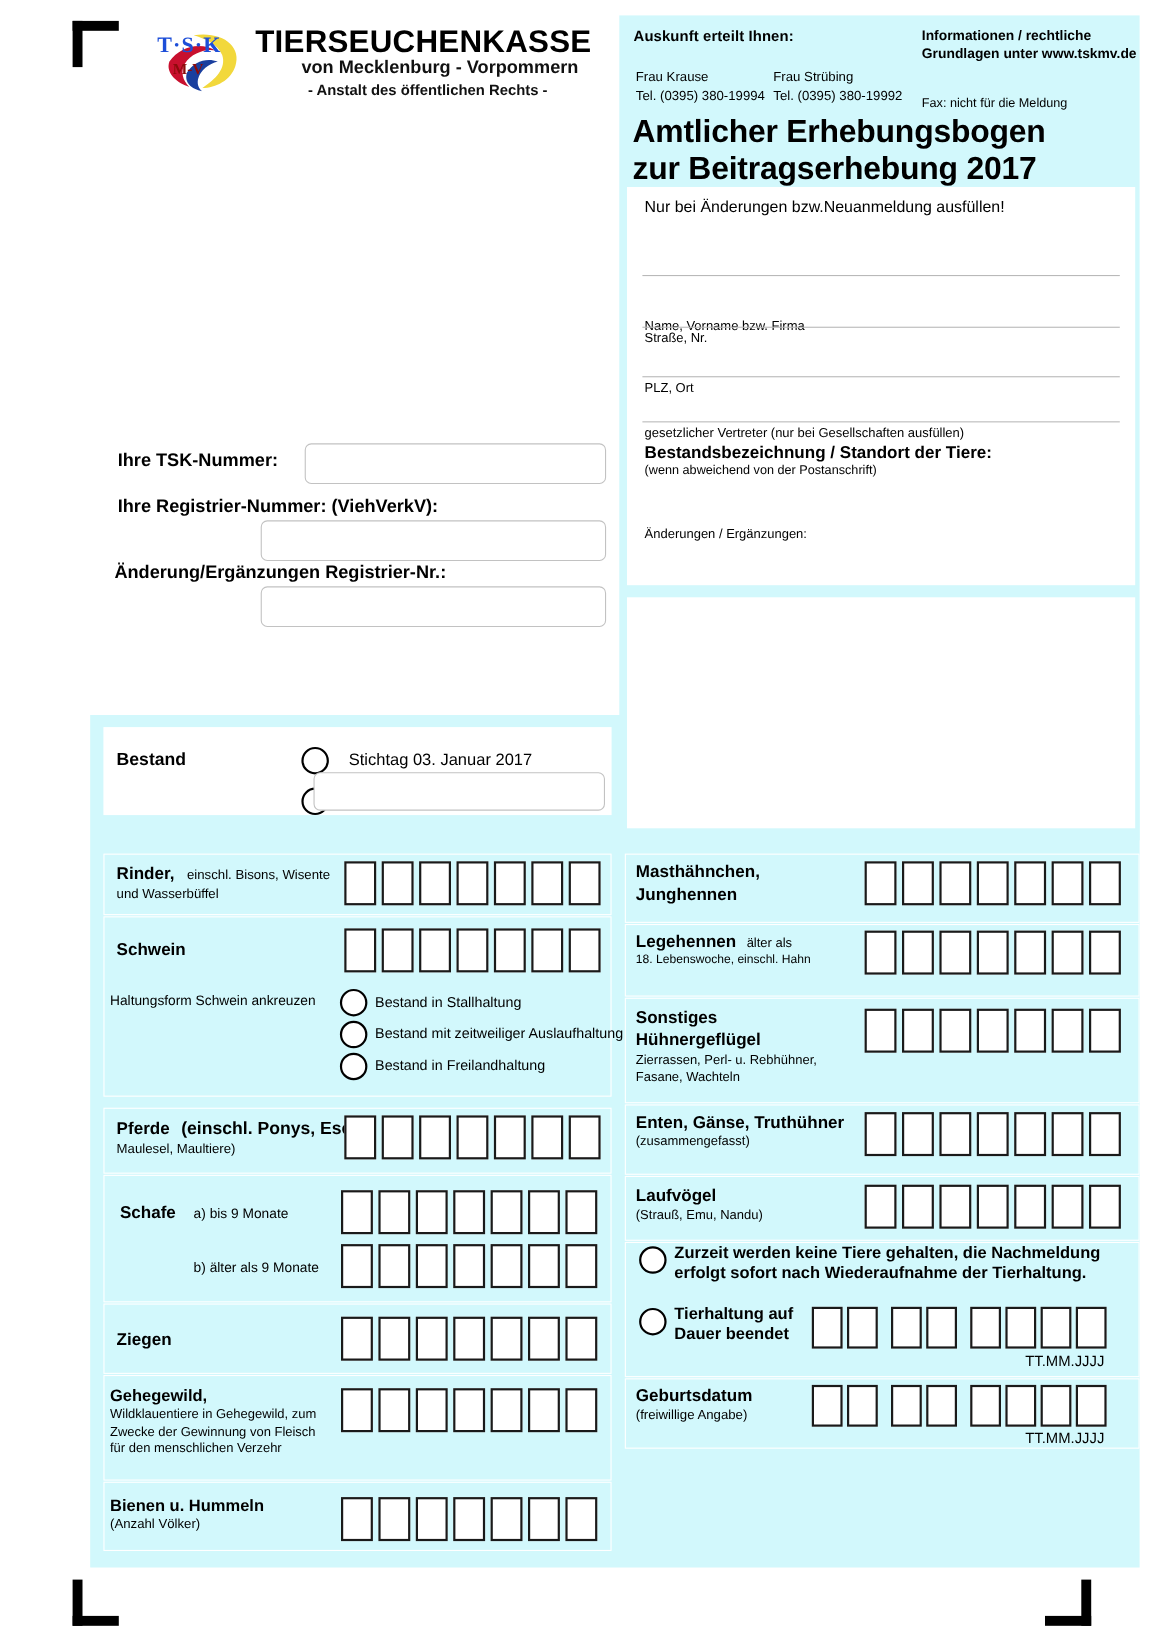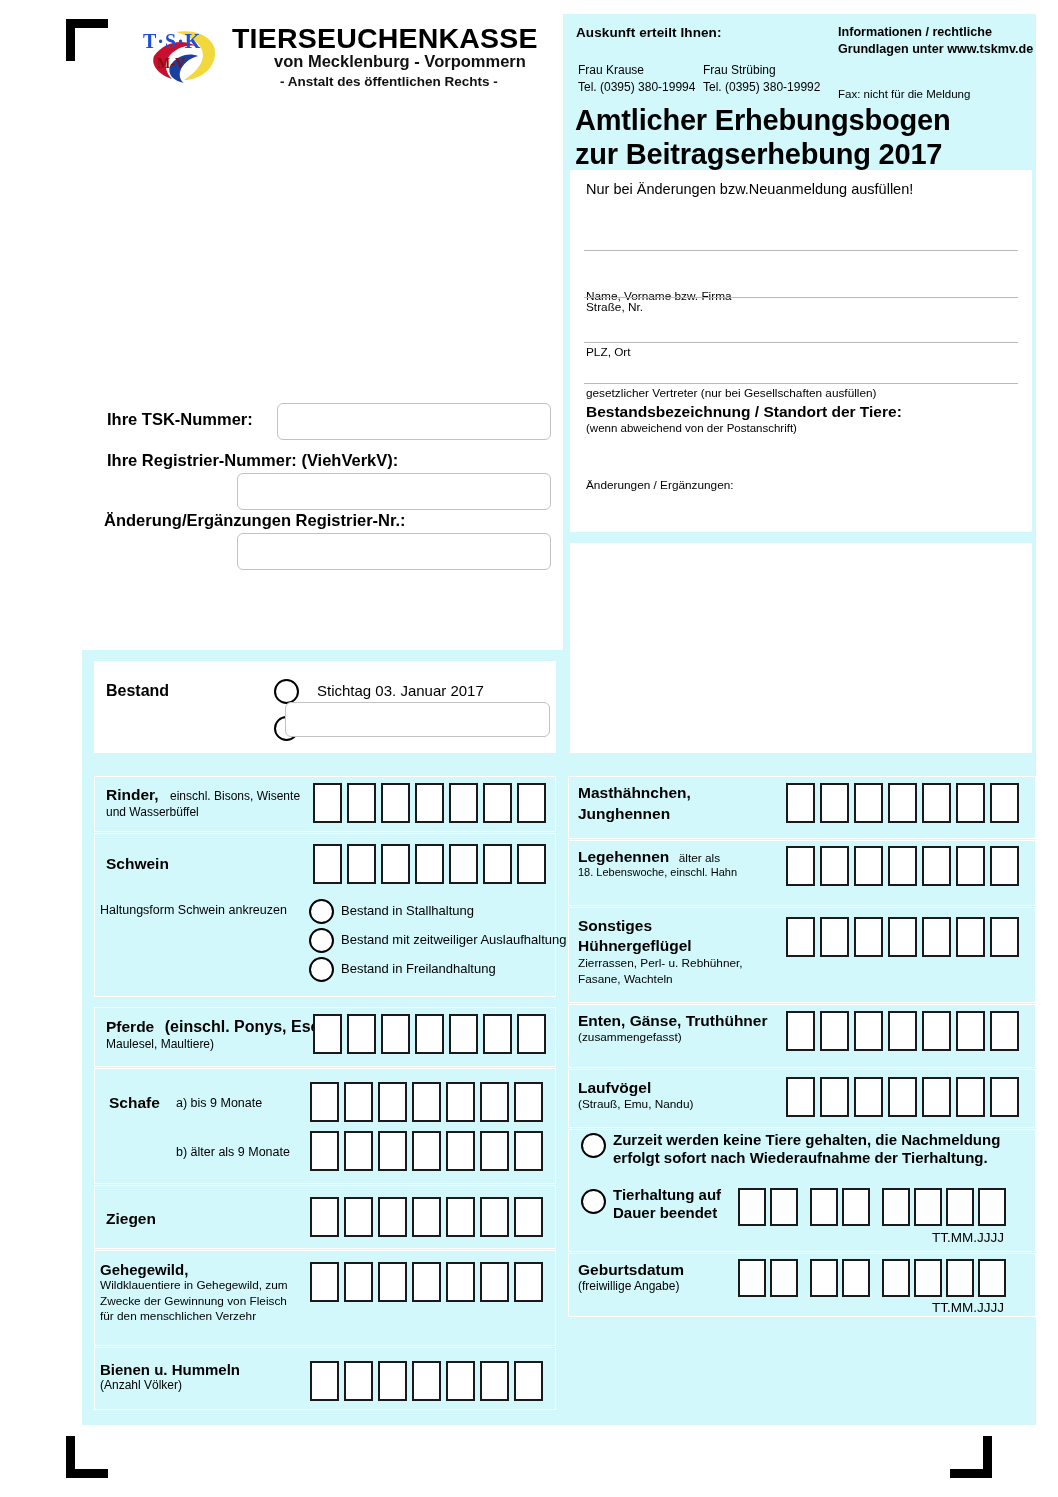--- a/index.html
+++ b/index.html
@@ -68,21 +68,21 @@
   .lbl-b{position:absolute;font-weight:bold;}
   #tsknr-l{left:107px;top:410px;font-size:16.5px;}
   #regnr-l{left:107px;top:451px;font-size:16.5px;}
   #chgnr-l{left:104px;top:511px;font-size:16.5px;text-align:center;}
   .roundbox{position:absolute;border:1.2px solid #c2c2c2;border-radius:6px;background:#fff;}
   #tsknr-f{left:277px;top:403px;width:272px;height:35px;}
   #regnr-f{left:237px;top:473px;width:312px;height:35px;}
   #chgnr-f{left:237px;top:533px;width:312px;height:35px;}
 
   
-  #bestand-card{left:94px;top:661px;width:462px;height:92px;}
+  #bestand-card{left:94px;top:661px;width:462px;height:80px;}
   #bestand-l{position:absolute;left:12px;top:21px;font-size:16px;font-weight:bold;}
   #bestand-r1{position:absolute;left:180px;top:18px;}
   #bestand-r2{position:absolute;left:180px;top:55px;}
   #stichtag-t{position:absolute;left:223px;top:21px;font-size:15px;}
   #am-t{position:absolute;left:223px;top:57px;font-size:15px;}
   #am-f{left:285px;top:702px;width:263px;height:33px;}
 
   .radio{width:25px;height:25px;border:2.6px solid #000;border-radius:50%;box-sizing:border-box;background:#fff;}
 
   

